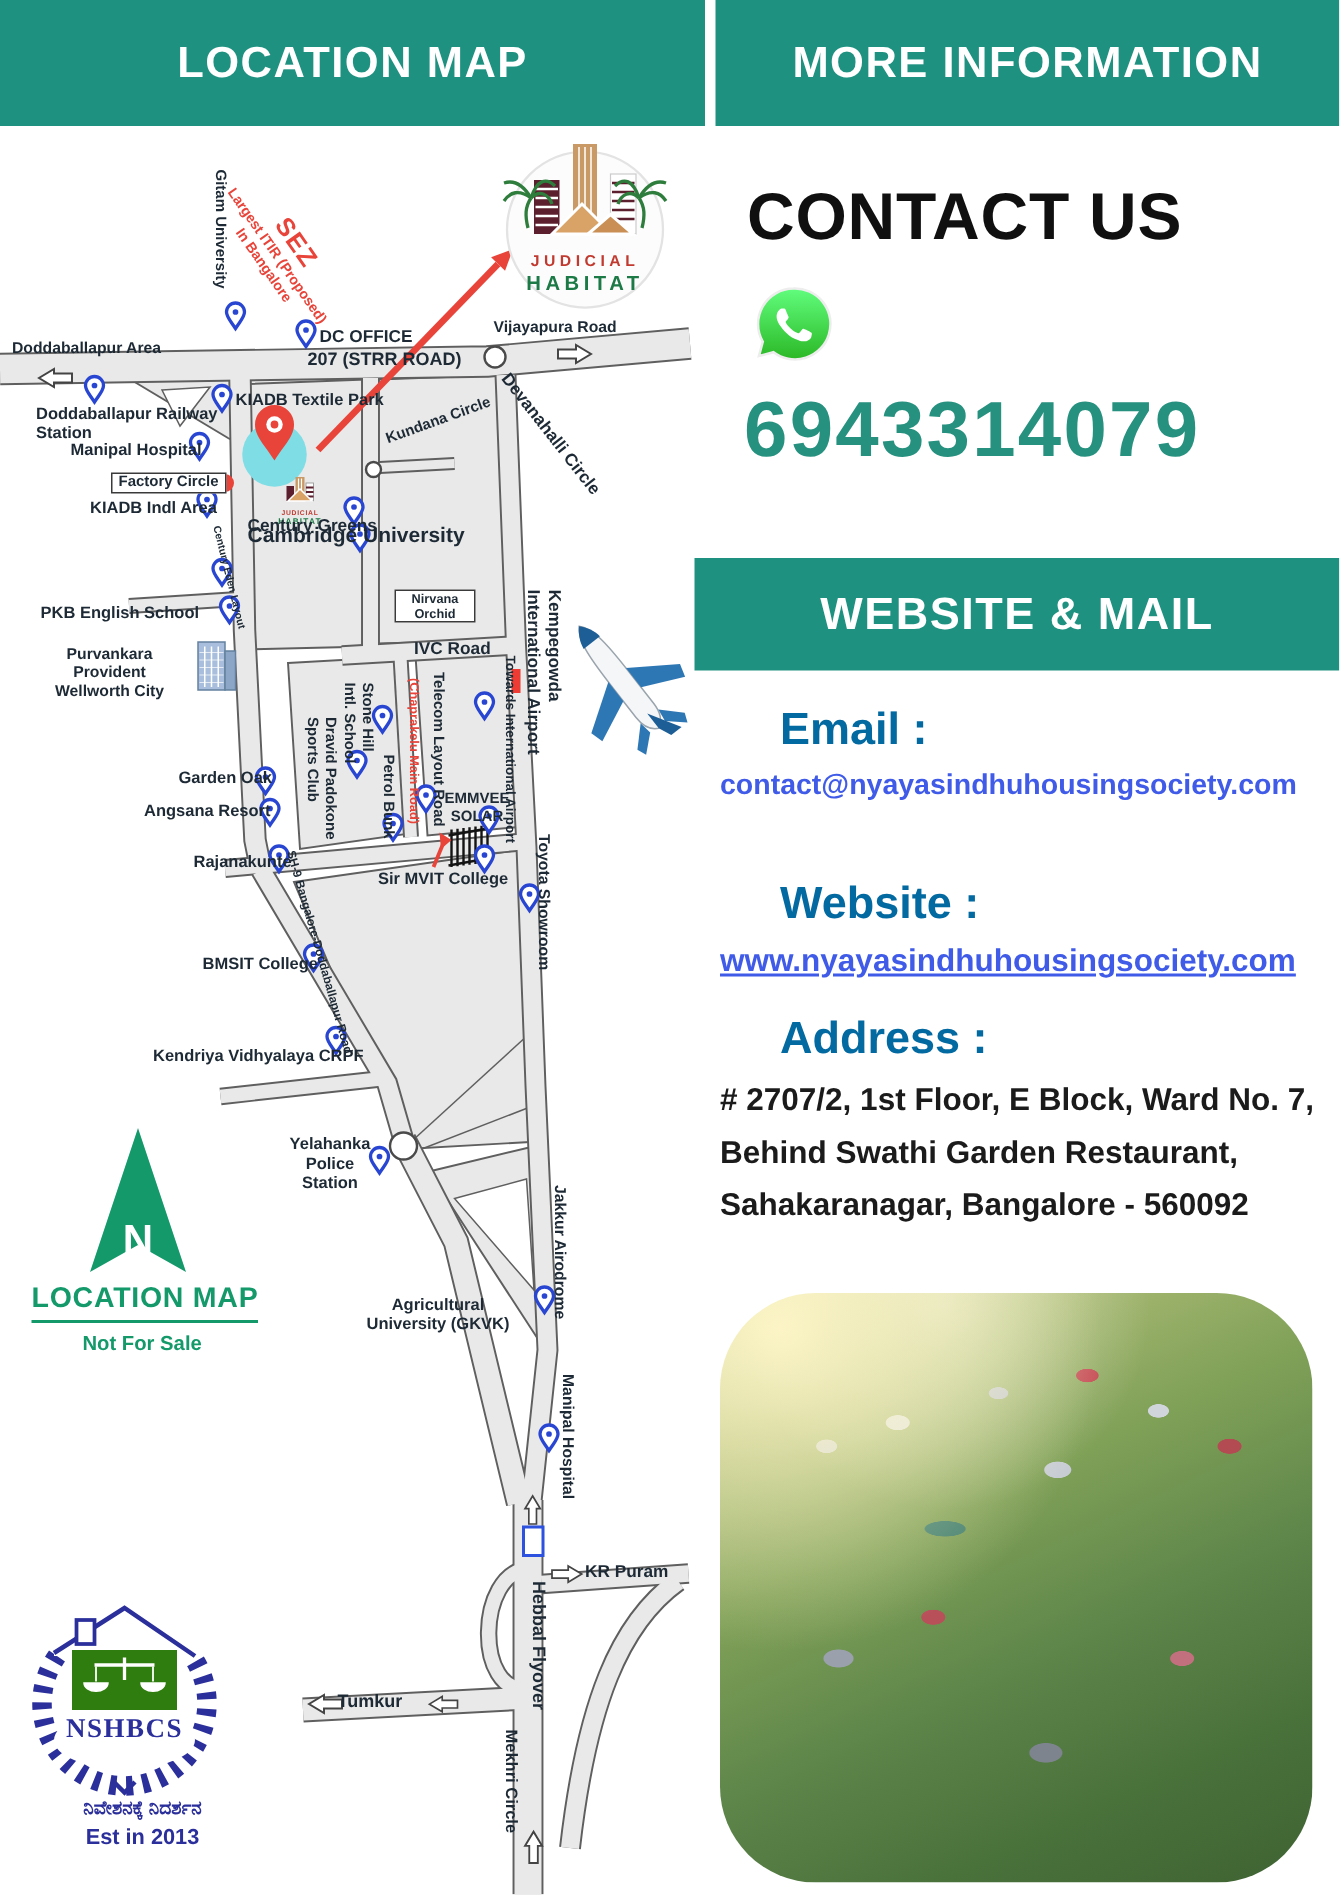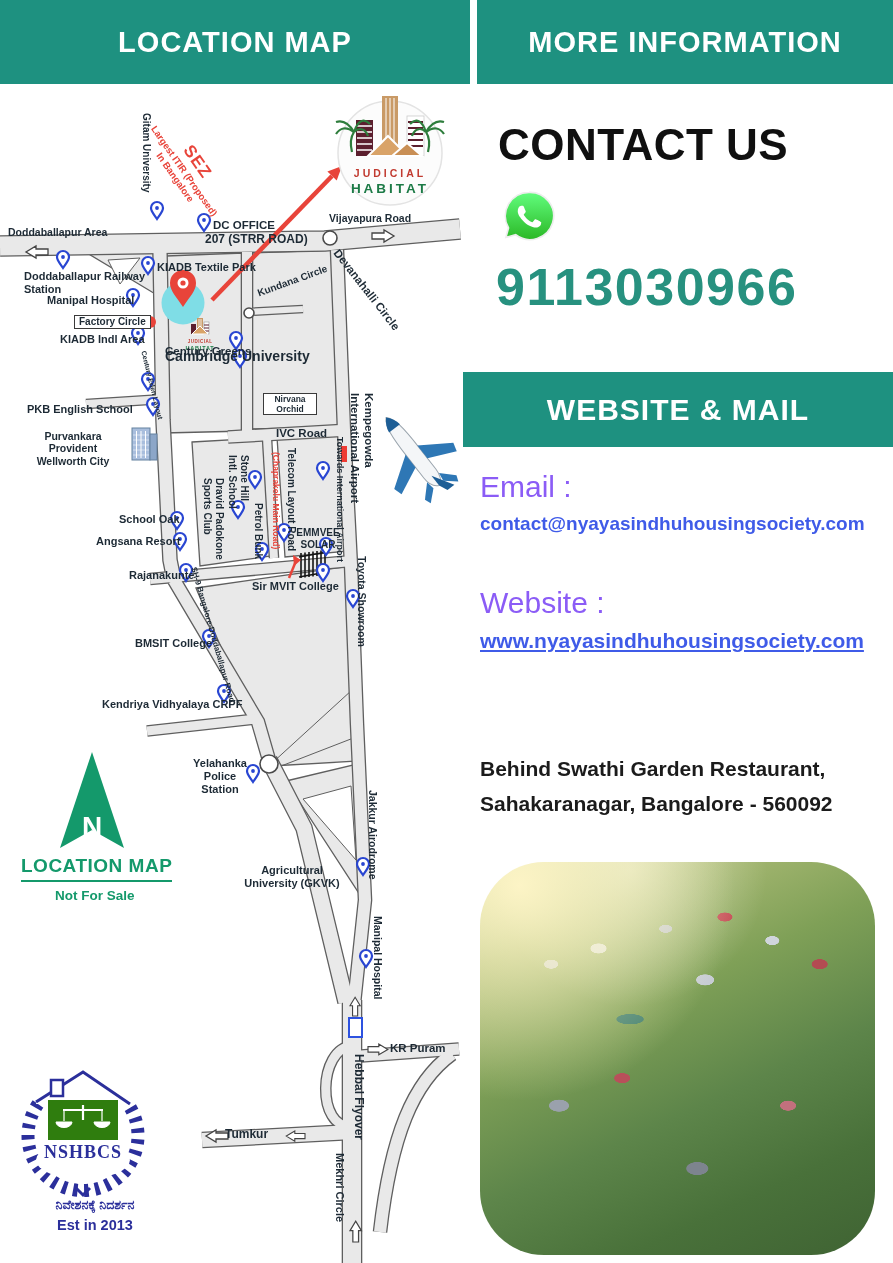--- a/index.html
+++ b/index.html
@@ -34,21 +34,21 @@
   .soc-txt{position:absolute;left:20px;width:150px;text-align:center;z-index:3;color:#2B2F9B;}
   #soc-kannada{top:1198px;font-size:12.5px;font-weight:700;}
   #soc-est{top:1217px;font-size:14.5px;font-weight:600;}
   
   .rp{position:absolute;z-index:4;text-align:right;}
   #contact-title{left:498px;top:120px;font-size:44px;font-weight:800;color:#101010;letter-spacing:.5px;}
   #wa-icon{left:502px;top:189px;width:54px;height:54px;cursor:pointer;}
   #phone{left:496px;top:257px;font-size:52px;font-weight:800;color:#27917F;letter-spacing:1.5px;cursor:pointer;}
   #wm-bar{left:463px;top:372px;width:430px;height:75px;background:#1E9180;color:#fff;
           display:flex;align-items:center;justify-content:center;font-size:30px;font-weight:700;letter-spacing:1px;}
-  .sec-h{font-size:30px;font-weight:400;color:#8b5cf6;}
+  .sec-h{font-size:30px;font-weight:700;color:#0369a1;margin-left:40px;}
   #email-label{left:480px;top:470px;}
   #email-value{left:480px;top:513px;font-size:19px;font-weight:600;color:#3F5BE8;cursor:pointer;}
   #website-label{left:480px;top:586px;}
   #website-value{left:480px;top:629px;font-size:21px;font-weight:600;color:#3F5BE8;
                  text-decoration:underline;cursor:pointer;}
   #address-label{left:480px;top:676px;}
   .addr{left:480px;font-size:21px;font-weight:600;color:#1B1B1B;}
   #addr1{top:722px;} #addr2{top:757px;} #addr3{top:792px;}
   
   #photo{left:480px;top:862px;width:395px;height:393px;border-radius:64px;z-index:4;
@@ -335,21 +335,21 @@
   <div class="ml rv rd" style="left:281px;top:452px;font-size:8.5px">(Chaprakelu Main Road)</div>
   <div class="ml rv" style="left:250px;top:455px;font-size:10px">
     <div>Stone Hill</div>
     <div>Intl. School</div>
   </div>
   <div class="ml rv" style="left:225px;top:478px;font-size:10px">
     <div>Dravid Padokone</div>
     <div>Sports Club</div>
   </div>
   <div class="ml rv" style="left:264px;top:503px;font-size:10px">Petrol Bunk</div>
-  <div class="ml" style="left:119px;top:513px;font-size:11px">School Oak</div>
+  <div class="ml" style="left:119px;top:513px;font-size:11px">Garden Oak</div>
   <div class="ml" style="left:96px;top:535px;font-size:11px">Angsana Resort</div>
   <div class="ml cw" style="left:291px;top:527px;width:54px;font-size:10px">EMMVEE SOLAR</div>
   <div class="ml" style="left:129px;top:569px;font-size:11px">Rajanakunte</div>
   <div class="ml" style="left:252px;top:580px;font-size:11px">Sir MVIT College</div>
   <div class="ml rv" style="left:368px;top:556px;font-size:10.5px">Toyota Showroom</div>
   <div class="ml" style="left:198px;top:566px;font-size:8px;transform:rotate(74deg)">SH-9 Bangalore-Doddaballapur Road</div>
   <div class="ml" style="left:135px;top:637px;font-size:11px">BMSIT College</div>
   <div class="ml" style="left:102px;top:698px;font-size:11px">Kendriya Vidhyalaya CRPF</div>
   <div class="ml cw" style="left:184px;top:757px;width:72px;font-size:11px">Yelahanka Police Station</div>
   <div class="ml cw" style="left:243px;top:864px;width:98px;font-size:11px">Agricultural University (GKVK)</div>
@@ -374,28 +374,30 @@
         <linearGradient id="wag" x1="0" y1="0" x2="0" y2="1">
           <stop offset="0" stop-color="#61FD7D"></stop>
             <stop offset="1" stop-color="#2BB826"></stop>
         </linearGradient>
       </defs>
       <path d="M24 3a21 21 0 0 0-18.2 31.5L3.5 43l8.7-2.3A21 21 0 1 0 24 3Z" fill="url(#wag)" stroke="#EDEDED" stroke-width="1.5"></path>
       <path d="M33.8 28.6c-.5-.3-3-1.5-3.5-1.6-.5-.2-.8-.3-1.2.2-.3.5-1.3 1.6-1.6 2-.3.3-.6.4-1.1.1-.5-.2-2.2-.8-4.1-2.6-1.5-1.4-2.5-3-2.8-3.5-.3-.5 0-.8.2-1 .2-.2.5-.6.8-.9.2-.3.3-.5.5-.9.2-.3.1-.6 0-.9-.2-.3-1.2-2.8-1.6-3.8-.4-1-.8-.9-1.2-.9h-1c-.3 0-.9.1-1.4.6-.5.5-1.8 1.8-1.8 4.3s1.9 5 2.1 5.3c.3.3 3.7 5.6 8.9 7.9 1.2.5 2.2.8 2.9 1.1 1.2.4 2.3.3 3.2.2 1-.1 3-1.2 3.4-2.4.4-1.2.4-2.2.3-2.4-.1-.2-.5-.3-1-.6Z" fill="#fff"></path>
     </svg>
   </div>
 
-  <div class="rp" id="phone">9113030966</div>
+  <div class="rp" id="phone">6943314079</div>
 
   <div class="rp" id="wm-bar">WEBSITE &amp; MAIL</div>
 
   <div class="rp sec-h" id="email-label">Email :</div>
   <span class="rp" id="email-value">contact@nyayasindhuhousingsociety.com</span>
 
   <div class="rp sec-h" id="website-label">Website :</div>
   <span class="rp" id="website-value">www.nyayasindhuhousingsociety.com</span>
 
+  <div class="rp sec-h" id="address-label">Address :</div>
+  <div class="rp addr" id="addr1"># 2707/2, 1st Floor, E Block, Ward No. 7,</div>
   <div class="rp addr" id="addr2">Behind Swathi Garden Restaurant,</div>
   <div class="rp addr" id="addr3">Sahakaranagar, Bangalore - 560092</div>
 
   <div class="rp" id="photo"></div>
 
 </div>
 
 </body></html>

